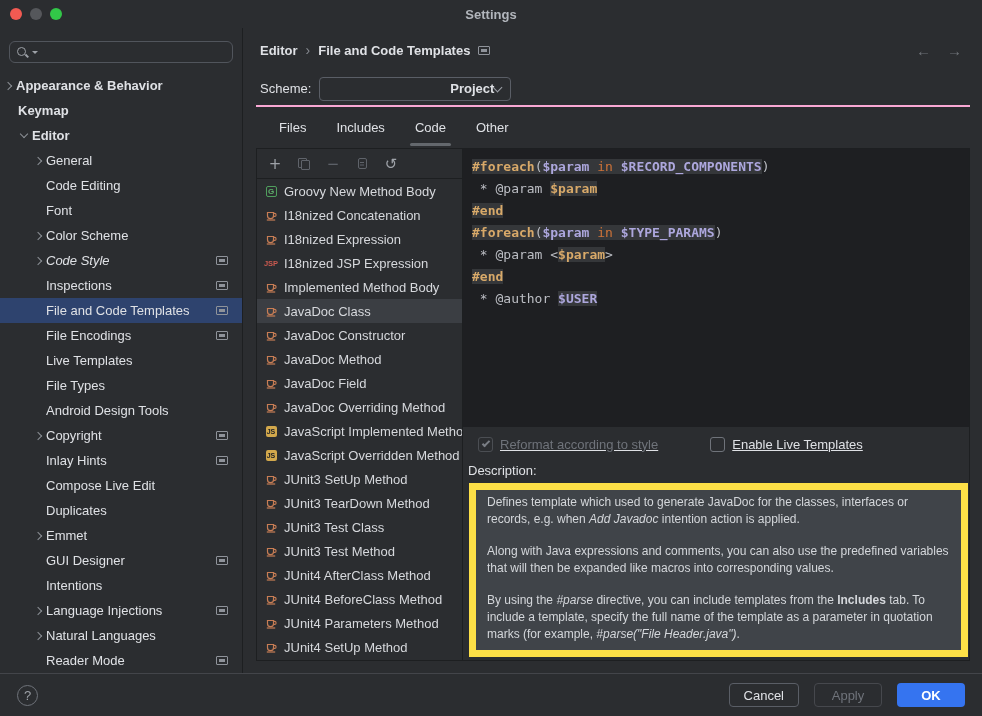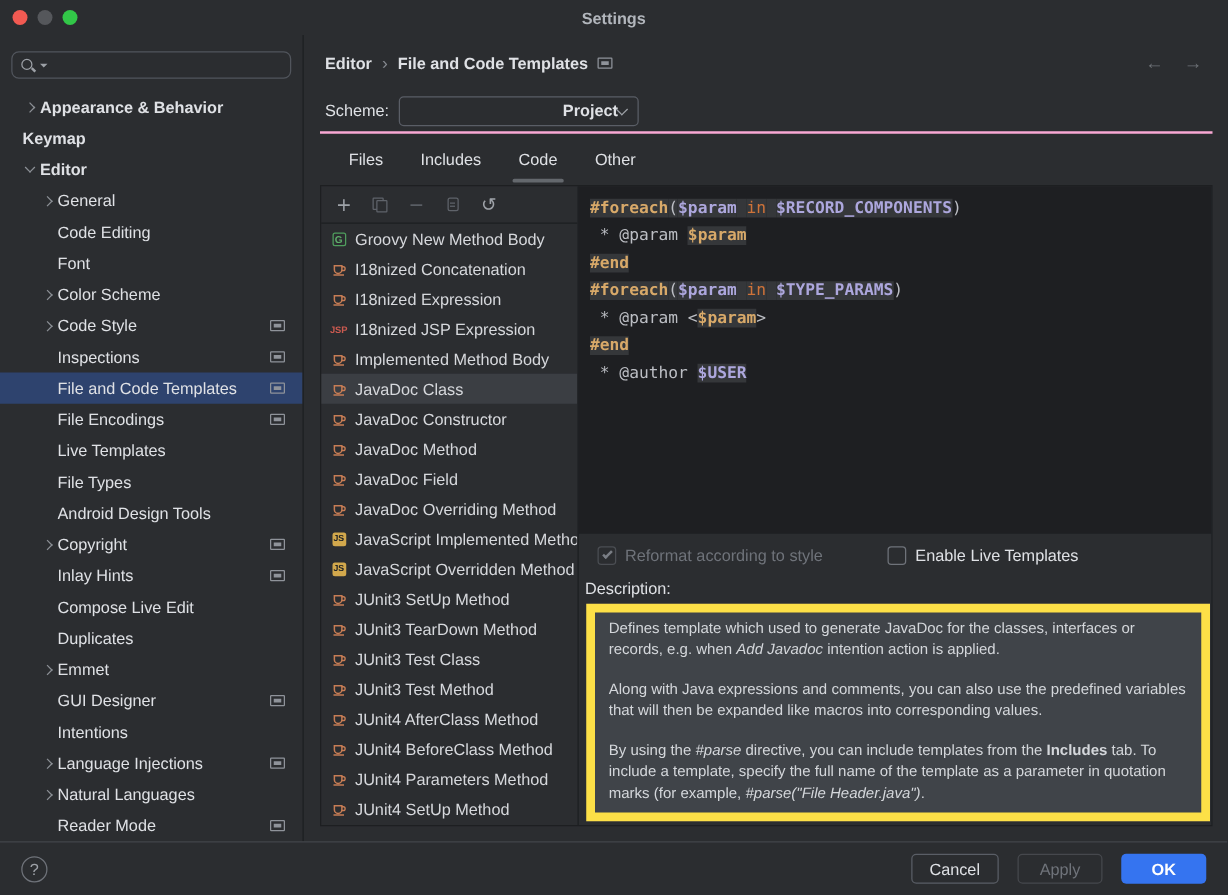--- a/index.html
+++ b/index.html
@@ -72,21 +72,21 @@
   .right-pane { flex:1; border-left:1px solid #1d1f21; display:flex; flex-direction:column; background:#2b2d30; }
   .editor { height:278px; background:#1e1f22; padding:7px 0 0 9px; font-family:"DejaVu Sans Mono", monospace; font-size:13px; overflow:hidden; }
   .code-line { white-space:pre; height:22px; line-height:22px; }
   .tok.y { color:#d8a969; font-weight:bold; }
   .tok.v { color:#ada7dd; font-weight:bold; }
   .tok.o { color:#cf7339; }
   .tok.p { color:#bcbec4; }
   .tok.hl { background:#35373a; }
 
   .opts-row { height:26px; display:flex; align-items:center; padding-left:15px; margin-top:4px; }
-  .cb-group { display:flex; align-items:flex-end; gap:7px; }
+  .cb-group { display:flex; align-items:flex-end; gap:7px;text-decoration:underline; }
   .cb-group.second { margin-left:52px; }
   .checkbox { width:15px; height:15px; border:1.5px solid #6f737a; border-radius:3px; display:flex; align-items:center; justify-content:center; }
   .checkbox.disabled { border-color:#4b4e53; }
   .checkmark { width:4px; height:8px; border-right:2px solid #7a7e85; border-bottom:2px solid #7a7e85; transform:rotate(45deg); margin-top:-2px; }
   .cb-label.disabled { color:#6f737a; }
 
   .desc-label { height:21px; line-height:21px; padding-left:5px; margin-top:3px; }
   .desc-box { flex:1; margin:2px 1px 3px 6px; background:#404449; border:7px solid #fde047; padding:4px 11px; overflow:hidden; font-size:12px; line-height:1.45; color:#d4d7db; }
   .desc-box p { margin-bottom:14px; }
   .desc-box .it { font-style:italic; }
@@ -114,32 +114,32 @@
     </div>
     <div class="win-title">Settings</div>
   </div>
 
   <div class="sidebar">
     <div class="searchbox">
       <span class="search-icon"></span>
       <span class="search-caret"></span>
     </div>
     <div class="tree">
+        <div class="tree-row bold" style="">
+          <span class="chev-slot">
+            <span class="chev right"></span>
+          </span>
+          <span class="tree-label">Appearance &amp; Behavior</span>
+        </div>
+        <div class="tree-row bold" style="padding-left: 2px;">
+          <span class="chev-slot"></span>
+          <span class="tree-label">Keymap</span>
+        </div>
         <div class="tree-row bold" style="padding-left: 16px;">
           <span class="chev-slot">
-            <span class="chev right"></span>
-          </span>
-          <span class="tree-label">Appearance &amp; Behavior</span>
-        </div>
-        <div class="tree-row bold" style="padding-left: 2px;">
-          <span class="chev-slot"></span>
-          <span class="tree-label">Keymap</span>
-        </div>
-        <div class="tree-row bold" style="padding-left: 16px;">
-          <span class="chev-slot">
             <span class="chev down"></span>
           </span>
           <span class="tree-label">Editor</span>
         </div>
         <div class="tree-row" style="padding-left: 30px;">
           <span class="chev-slot">
             <span class="chev right"></span>
           </span>
           <span class="tree-label">General</span>
         </div>
@@ -150,21 +150,21 @@
         <div class="tree-row" style="padding-left: 30px;">
           <span class="chev-slot"></span>
           <span class="tree-label">Font</span>
         </div>
         <div class="tree-row" style="padding-left: 30px;">
           <span class="chev-slot">
             <span class="chev right"></span>
           </span>
           <span class="tree-label">Color Scheme</span>
         </div>
-        <div class="tree-row" style="padding-left: 30px;">
+        <div class="tree-row" style="padding-left: 30px; font-style: italic;">
           <span class="chev-slot">
             <span class="chev right"></span>
           </span>
           <span class="tree-label">Code Style</span>
           <span class="monitor"></span>
         </div>
         <div class="tree-row" style="padding-left: 30px;">
           <span class="chev-slot"></span>
           <span class="tree-label">Inspections</span>
           <span class="monitor"></span>

